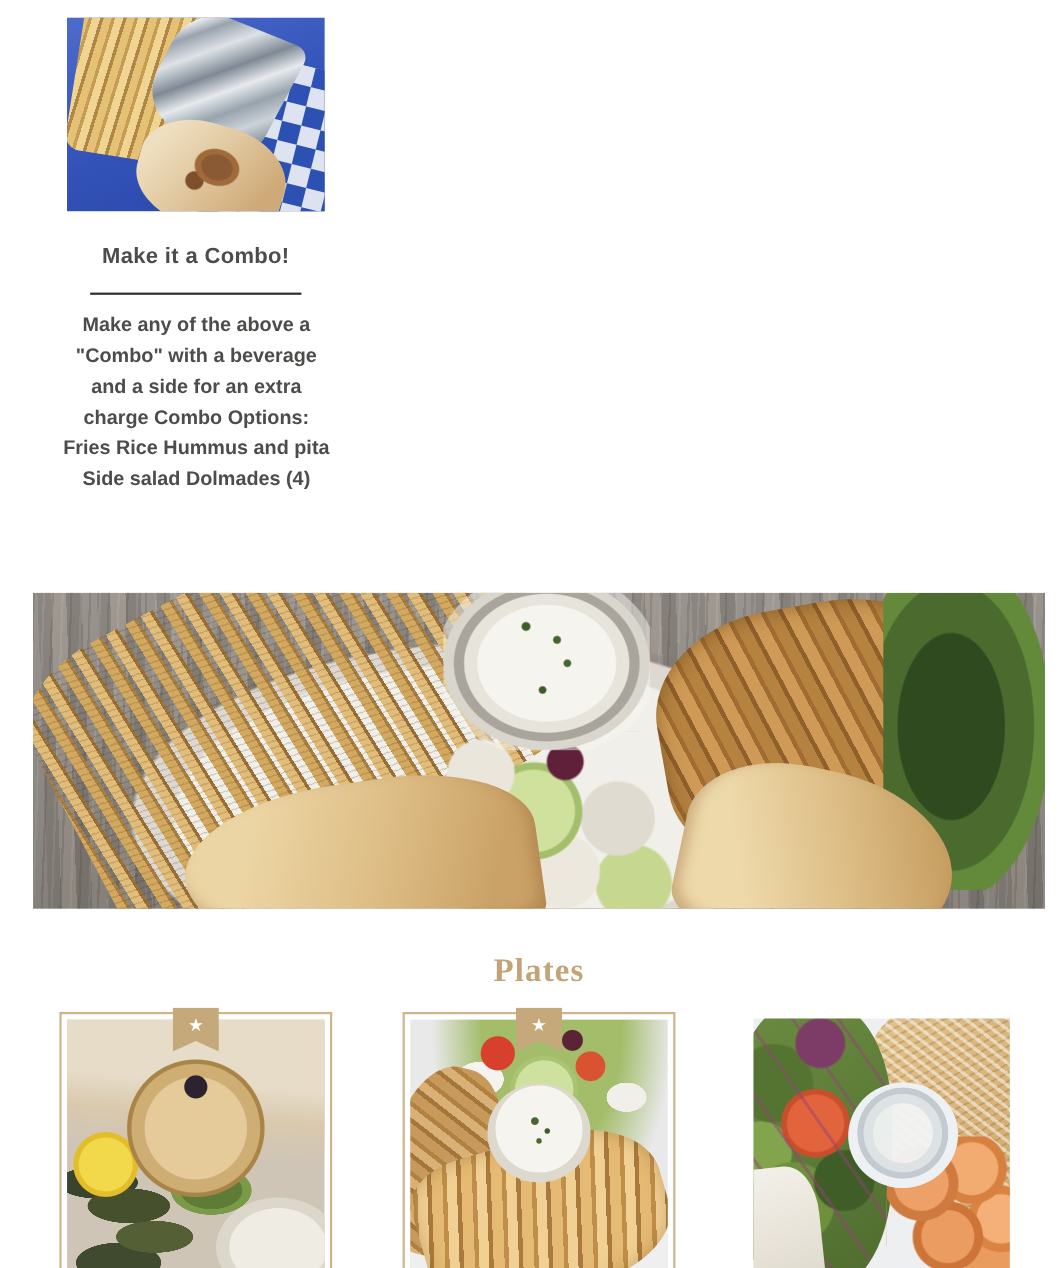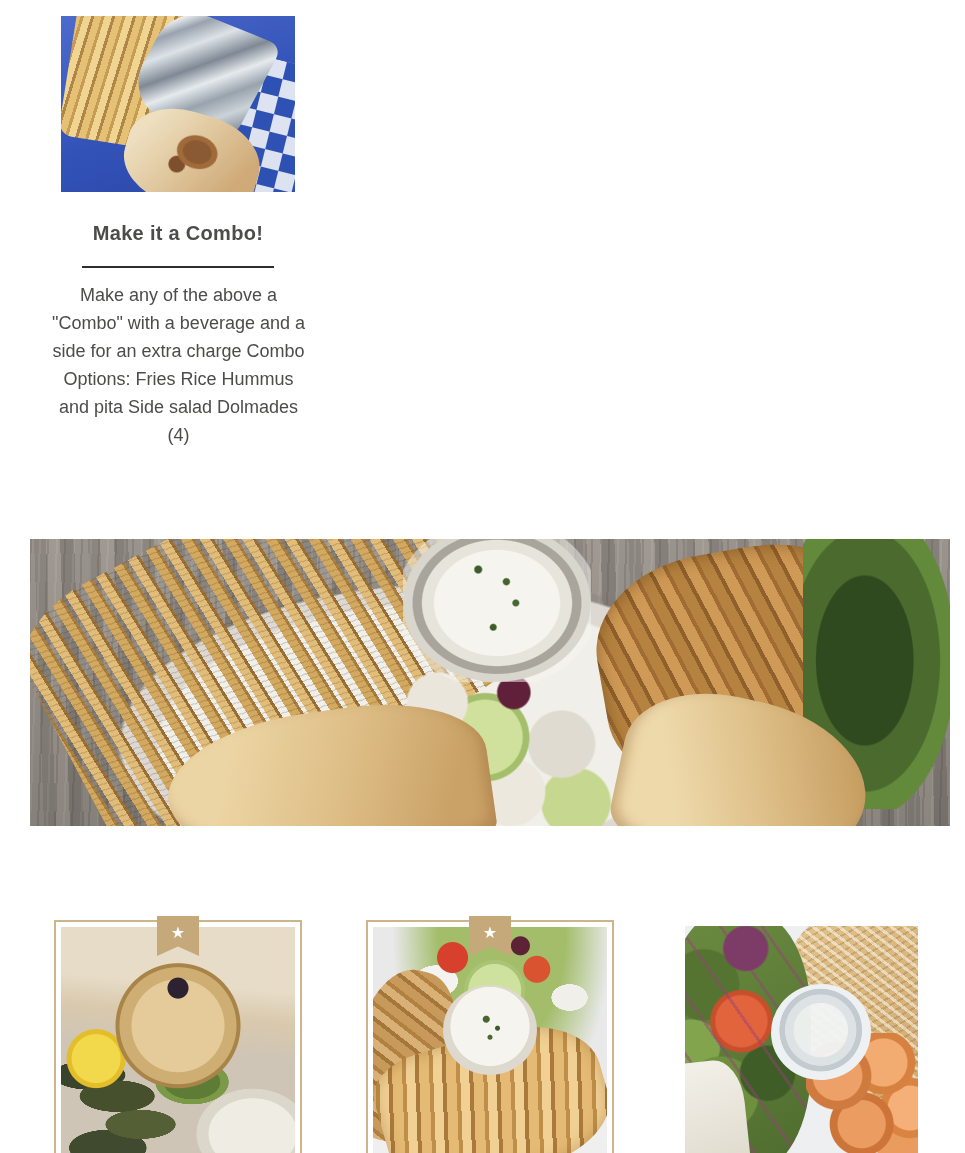--- a/index.html
+++ b/index.html
@@ -33,21 +33,21 @@
                 radial-gradient(circle at 40% 58%, #7e4f2c 0 8%, transparent 9%),
                 linear-gradient(120deg,#eedfc0 15%,#e0c89f 45%,#cfa977 80%); }
 
   .combo-title {
     left:28px; top:204px; width:300px; text-align:center;
     font-size:20px; line-height:26px; color:#4c4c4a; letter-spacing:.3px;
   }
   .combo-divider { left:82px; top:250px; width:192px; height:2px; background:#2d2d2d; }
   .combo-desc {
     left:52px; top:265px; width:253px; text-align:center;
-    font-size:18px; line-height:28px; color:#4c4c4a;
+    font-size:18px; line-height:28px; color:#4c4c4a;font-weight:bold;
   }
 
   
   .banner {
     left:30px; top:523px; width:920px; height:287px;
     background:
       linear-gradient(180deg, rgba(150,145,140,.18), rgba(80,76,73,.28)),
       repeating-linear-gradient(92deg, rgba(60,55,52,.20) 0 2px, transparent 2px 9px, rgba(255,255,255,.10) 9px 11px, transparent 11px 17px),
       repeating-linear-gradient(88deg, #9a948d 0 14px, #8a847d 14px 26px, #a29b93 26px 40px, #837d77 40px 54px);
   }
@@ -205,20 +205,21 @@
     <div class="layer b-plate"></div>
     <div class="layer b-fries"></div>
     <div class="layer b-salad"></div>
     <div class="layer b-chicken"></div>
     <div class="layer b-lettuce"></div>
     <div class="layer b-pita1"></div>
     <div class="layer b-pita2"></div>
     <div class="layer b-tzatziki"></div>
   </div>
 
+  <h2 class="abs plates-heading">Plates</h2>
 
   <figure class="framed-card card-1">
     <div class="badge">
       <span class="star">★</span>
     </div>
     <div class="photo photo-hummus"></div>
   </figure>
 
   <figure class="framed-card card-2">
     <div class="badge">

